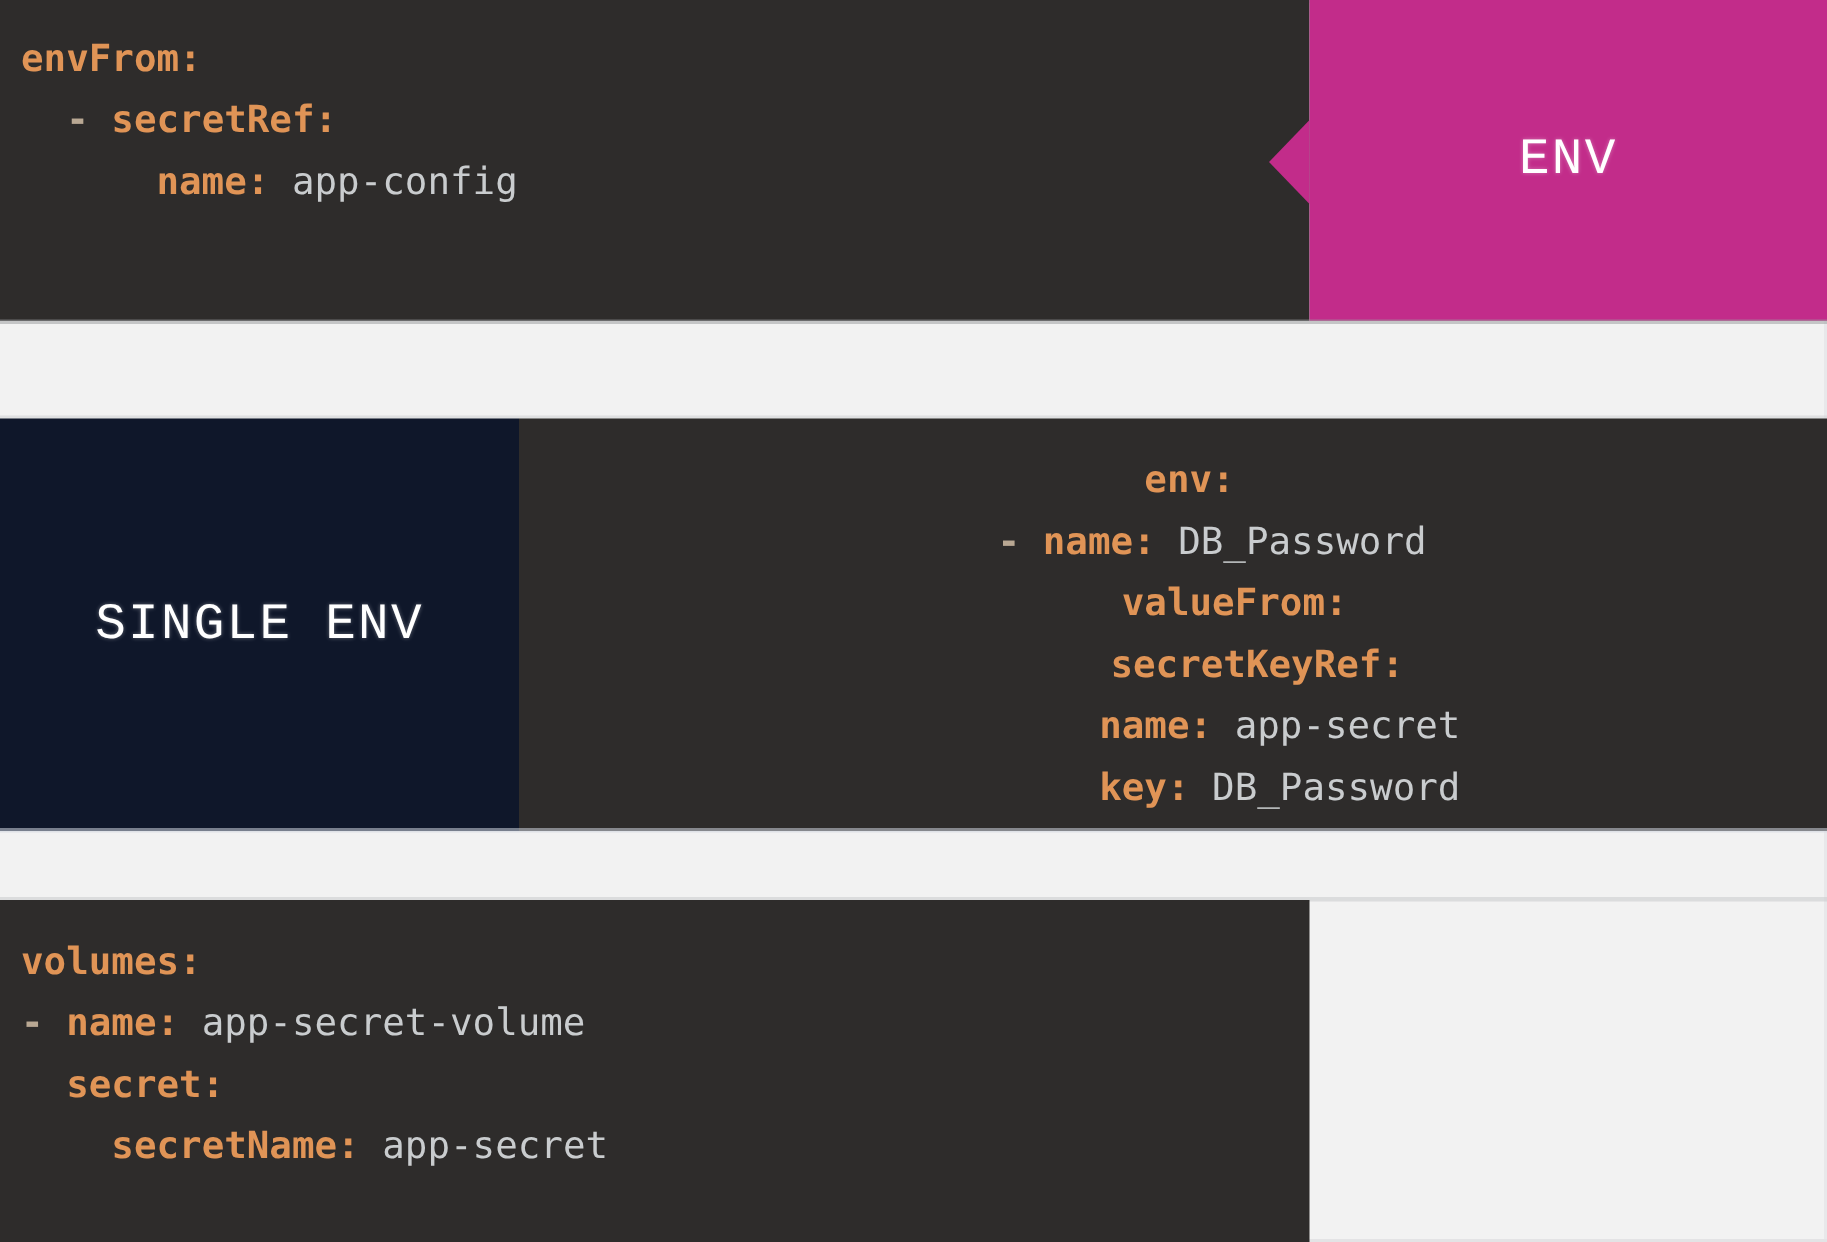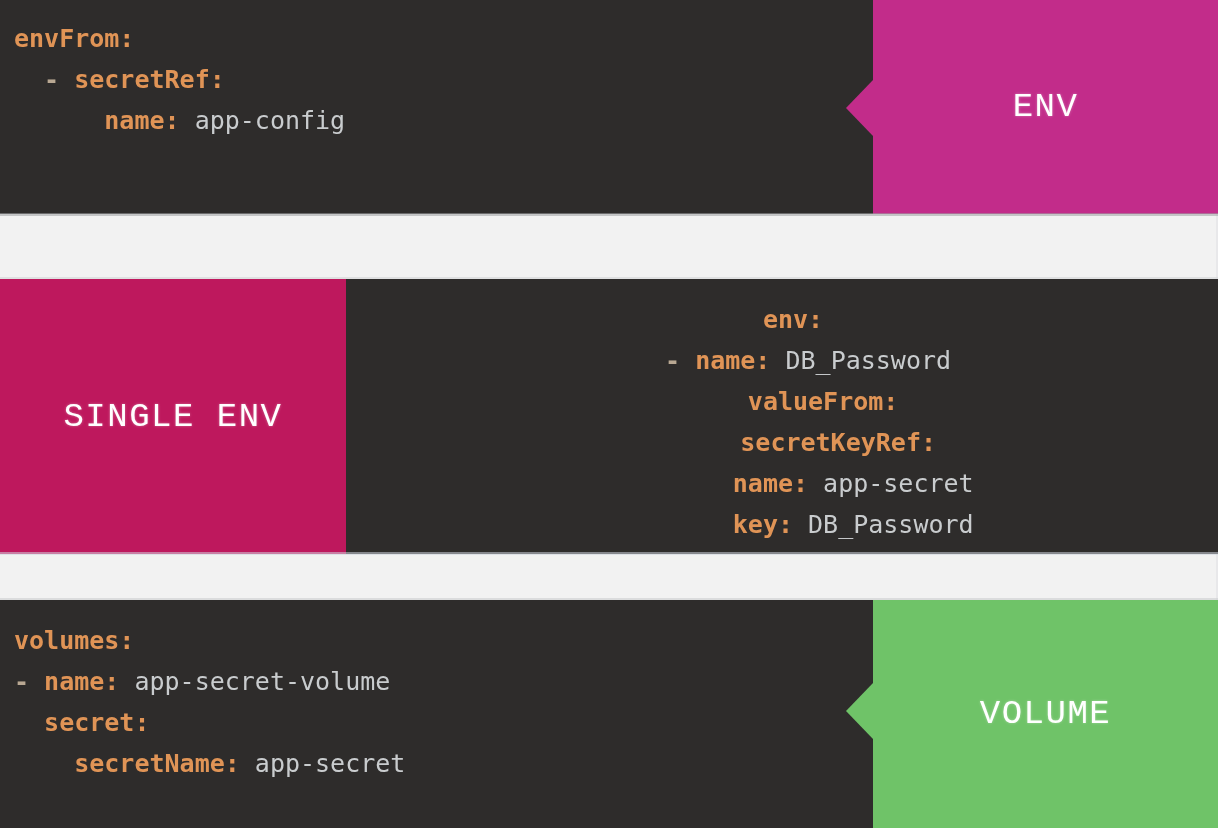--- a/index.html
+++ b/index.html
@@ -146,21 +146,21 @@
     </div>
     <div class="label-panel" style="background:#c22c8a; color:#c22c8a;">
       <span class="notch-left"></span>
       <span class="label-text">ENV</span>
     </div>
   </div>
   <div class="sep sep-1"></div>
 
   <div class="sep sep-2"></div>
   <div class="row row-2">
-    <div class="label-panel" style="background:#be185d; color:#4a8dc4;">
+    <div class="label-panel" style="background:#0f172a; color:#4a8dc4;">
       <span class="label-text">SINGLE ENV</span>
       <span class="notch-right"></span>
     </div>
     <div class="code-panel code-panel-2">
       <pre class="code-block"><span class="k">env:</span>
 <span class="d">  - </span><span class="k">name:</span><span class="v"> DB_Password</span>
 <span class="v">    </span><span class="k">valueFrom:</span>
 <span class="v">      </span><span class="k">secretKeyRef:</span>
 <span class="v">        </span><span class="k">name:</span><span class="v"> app-secret</span>
 <span class="v">        </span><span class="k">key:</span><span class="v"> DB_Password</span></pre>
@@ -169,19 +169,15 @@
   <div class="sep sep-3"></div>
 
   <div class="sep sep-4"></div>
   <div class="row row-3">
     <div class="code-panel code-panel-3">
       <pre class="code-block"><span class="k">volumes:</span>
 <span class="d">- </span><span class="k">name:</span><span class="v"> app-secret-volume</span>
 <span class="v">  </span><span class="k">secret:</span>
 <span class="v">    </span><span class="k">secretName:</span><span class="v"> app-secret</span></pre>
     </div>
-    <div class="label-panel" style="background:#6fc368; color:#6fc368;">
-      <span class="notch-left"></span>
-      <span class="label-text">VOLUME</span>
-    </div>
   </div>
 
 </div>
 
 </body></html>

